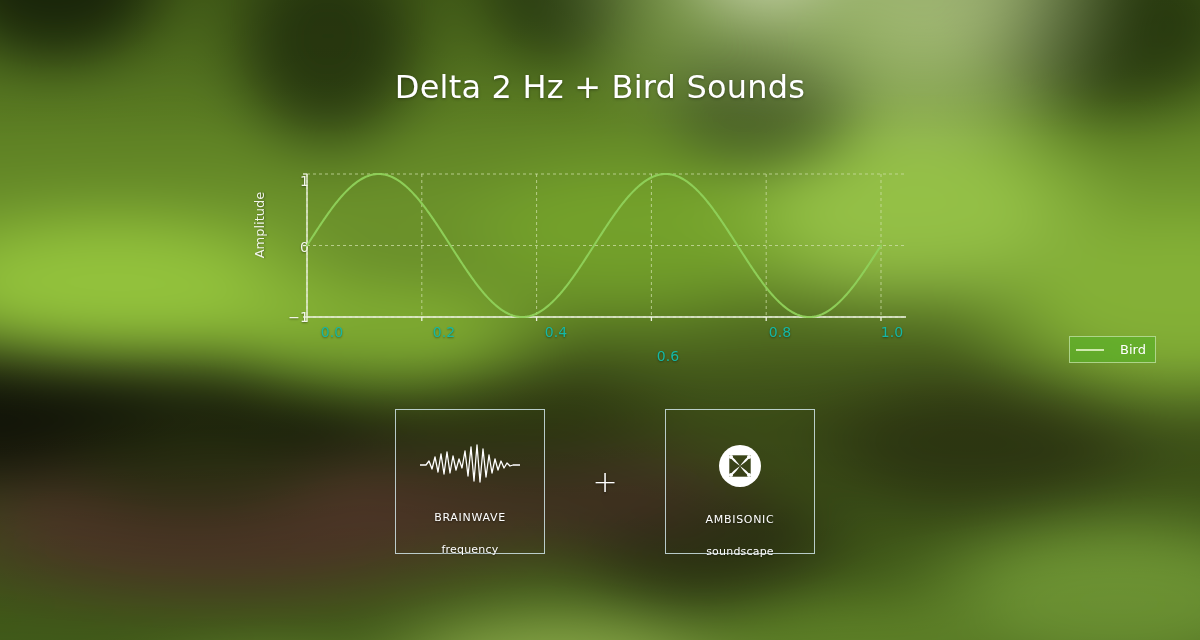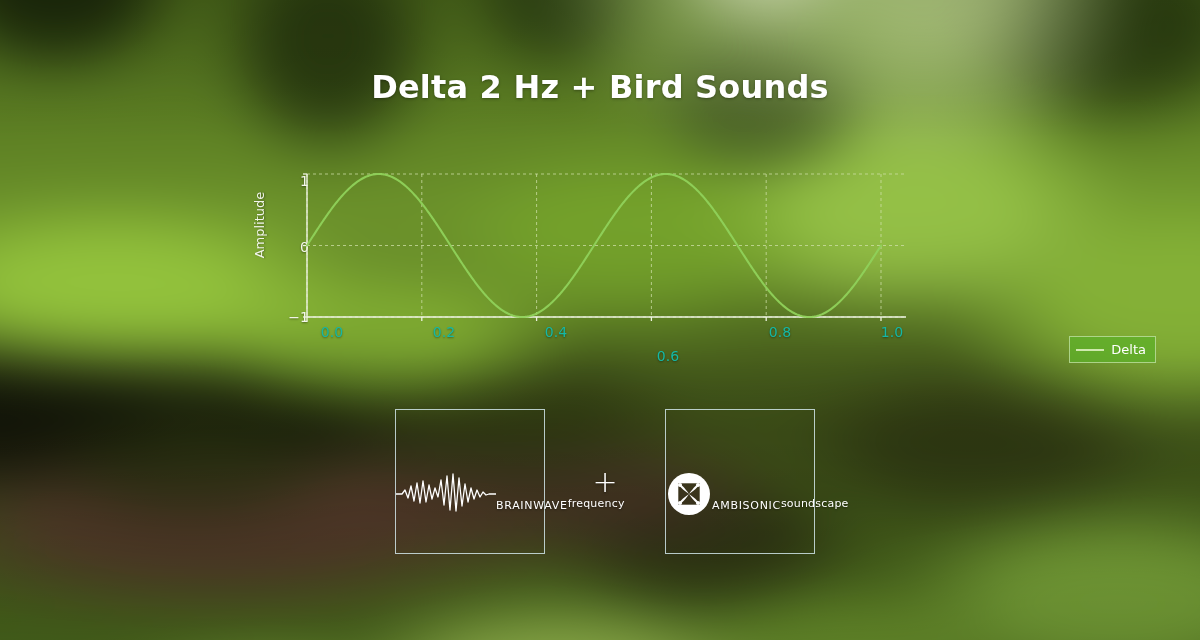--- a/index.html
+++ b/index.html
@@ -54,21 +54,21 @@
       linear-gradient(to bottom, rgba(0,0,0,.10) 0%, rgba(0,0,0,0) 22%, rgba(0,0,0,0) 55%, rgba(0,0,0,.18) 100%);
     pointer-events:none;
   }
 
   
   #page-title{
     position:absolute; left:0; right:0; top:68px;
     text-align:center;
     color:#ffffff;
     font-size:32px;
-    font-weight:700;
+    font-weight:400;
     letter-spacing:.2px;
     text-shadow:0 1px 3px rgba(0,0,0,.35);
   }
 
   
   #chart-figure{
     position:absolute;
     left:244px; top:160px;
     width:670px; height:190px;
   }
@@ -121,23 +121,23 @@
   
   #cards-row{
     position:absolute;
     left:395px; top:409px;
     width:420px; height:145px;
     display:flex; align-items:center;
   }
   .info-card{
     width:150px; height:145px;
     border:1px solid rgba(214,236,240,.82);
-    display:flex; flex-direction:row;
+    display:flex; flex-direction:column;
     align-items:center; justify-content:flex-start;
-    padding-top:24px;
+    padding-top:33px;
     flex:0 0 auto;
   }
   .card-icon{
     height:46px;
     display:flex; align-items:center; justify-content:center;
   }
   .card-title{
     margin-top:24px;
     color:#ffffff; font-size:11px; letter-spacing:.7px;
     text-shadow:0 1px 2px rgba(0,0,0,.45);
@@ -207,21 +207,21 @@
         <line x1="59" x2="63" y1="14" y2="14" stroke="#eef3e2" stroke-width="1.3"></line>
         <line x1="59" x2="63" y1="85.5" y2="85.5" stroke="#eef3e2" stroke-width="1.3"></line>
         <line x1="59" x2="63" y1="157" y2="157" stroke="#eef3e2" stroke-width="1.3"></line>
       </g>
 
     <path id="series-delta" fill="none" stroke="#8fd15a" stroke-width="2.1" stroke-linecap="round" stroke-linejoin="round" opacity="0.95" d="M63.00 85.50 L63.96 84.00 L64.91 82.51 L65.87 81.01 L66.83 79.52 L67.78 78.03 L68.74 76.54 L69.70 75.06 L70.65 73.58 L71.61 72.10 L72.57 70.63 L73.52 69.17 L74.48 67.72 L75.44 66.27 L76.39 64.83 L77.35 63.41 L78.31 61.99 L79.26 60.58 L80.22 59.18 L81.18 57.79 L82.13 56.42 L83.09 55.06 L84.05 53.71 L85.00 52.37 L85.96 51.05 L86.92 49.75 L87.87 48.46 L88.83 47.19 L89.79 45.93 L90.74 44.69 L91.70 43.47 L92.66 42.27 L93.61 41.09 L94.57 39.92 L95.53 38.78 L96.48 37.66 L97.44 36.55 L98.40 35.47 L99.35 34.42 L100.31 33.38 L101.27 32.37 L102.22 31.37 L103.18 30.41 L104.14 29.47 L105.09 28.55 L106.05 27.66 L107.01 26.79 L107.96 25.95 L108.92 25.13 L109.88 24.34 L110.83 23.58 L111.79 22.84 L112.75 22.14 L113.70 21.46 L114.66 20.80 L115.62 20.18 L116.57 19.59 L117.53 19.02 L118.49 18.48 L119.44 17.98 L120.40 17.50 L121.36 17.05 L122.31 16.63 L123.27 16.25 L124.23 15.89 L125.18 15.56 L126.14 15.27 L127.10 15.00 L128.05 14.77 L129.01 14.56 L129.97 14.39 L130.92 14.25 L131.88 14.14 L132.84 14.06 L133.79 14.02 L134.75 14.00 L135.71 14.02 L136.66 14.06 L137.62 14.14 L138.58 14.25 L139.53 14.39 L140.49 14.56 L141.45 14.77 L142.40 15.00 L143.36 15.27 L144.32 15.56 L145.27 15.89 L146.23 16.25 L147.19 16.63 L148.14 17.05 L149.10 17.50 L150.06 17.98 L151.01 18.48 L151.97 19.02 L152.93 19.59 L153.88 20.18 L154.84 20.80 L155.80 21.46 L156.75 22.14 L157.71 22.84 L158.67 23.58 L159.62 24.34 L160.58 25.13 L161.54 25.95 L162.49 26.79 L163.45 27.66 L164.41 28.55 L165.36 29.47 L166.32 30.41 L167.28 31.37 L168.23 32.37 L169.19 33.38 L170.15 34.42 L171.10 35.47 L172.06 36.55 L173.02 37.66 L173.97 38.78 L174.93 39.92 L175.89 41.09 L176.84 42.27 L177.80 43.47 L178.76 44.69 L179.71 45.93 L180.67 47.19 L181.63 48.46 L182.58 49.75 L183.54 51.05 L184.50 52.37 L185.45 53.71 L186.41 55.06 L187.37 56.42 L188.32 57.79 L189.28 59.18 L190.24 60.58 L191.19 61.99 L192.15 63.41 L193.11 64.83 L194.06 66.27 L195.02 67.72 L195.98 69.17 L196.93 70.63 L197.89 72.10 L198.85 73.58 L199.80 75.06 L200.76 76.54 L201.72 78.03 L202.67 79.52 L203.63 81.01 L204.59 82.51 L205.54 84.00 L206.50 85.50 L207.46 87.00 L208.41 88.49 L209.37 89.99 L210.33 91.48 L211.28 92.97 L212.24 94.46 L213.20 95.94 L214.15 97.42 L215.11 98.90 L216.07 100.37 L217.02 101.83 L217.98 103.28 L218.94 104.73 L219.89 106.17 L220.85 107.59 L221.81 109.01 L222.76 110.42 L223.72 111.82 L224.68 113.21 L225.63 114.58 L226.59 115.94 L227.55 117.29 L228.50 118.63 L229.46 119.95 L230.42 121.25 L231.37 122.54 L232.33 123.81 L233.29 125.07 L234.24 126.31 L235.20 127.53 L236.16 128.73 L237.11 129.91 L238.07 131.08 L239.03 132.22 L239.98 133.34 L240.94 134.45 L241.90 135.53 L242.85 136.58 L243.81 137.62 L244.77 138.63 L245.72 139.63 L246.68 140.59 L247.64 141.53 L248.59 142.45 L249.55 143.34 L250.51 144.21 L251.46 145.05 L252.42 145.87 L253.38 146.66 L254.33 147.42 L255.29 148.16 L256.25 148.86 L257.20 149.54 L258.16 150.20 L259.12 150.82 L260.07 151.41 L261.03 151.98 L261.99 152.52 L262.94 153.02 L263.90 153.50 L264.86 153.95 L265.81 154.37 L266.77 154.75 L267.73 155.11 L268.68 155.44 L269.64 155.73 L270.60 156.00 L271.55 156.23 L272.51 156.44 L273.47 156.61 L274.42 156.75 L275.38 156.86 L276.34 156.94 L277.29 156.98 L278.25 157.00 L279.21 156.98 L280.16 156.94 L281.12 156.86 L282.08 156.75 L283.03 156.61 L283.99 156.44 L284.95 156.23 L285.90 156.00 L286.86 155.73 L287.82 155.44 L288.77 155.11 L289.73 154.75 L290.69 154.37 L291.64 153.95 L292.60 153.50 L293.56 153.02 L294.51 152.52 L295.47 151.98 L296.43 151.41 L297.38 150.82 L298.34 150.20 L299.30 149.54 L300.25 148.86 L301.21 148.16 L302.17 147.42 L303.12 146.66 L304.08 145.87 L305.04 145.05 L305.99 144.21 L306.95 143.34 L307.91 142.45 L308.86 141.53 L309.82 140.59 L310.78 139.63 L311.73 138.63 L312.69 137.62 L313.65 136.58 L314.60 135.53 L315.56 134.45 L316.52 133.34 L317.47 132.22 L318.43 131.08 L319.39 129.91 L320.34 128.73 L321.30 127.53 L322.26 126.31 L323.21 125.07 L324.17 123.81 L325.13 122.54 L326.08 121.25 L327.04 119.95 L328.00 118.63 L328.95 117.29 L329.91 115.94 L330.87 114.58 L331.82 113.21 L332.78 111.82 L333.74 110.42 L334.69 109.01 L335.65 107.59 L336.61 106.17 L337.56 104.73 L338.52 103.28 L339.48 101.83 L340.43 100.37 L341.39 98.90 L342.35 97.42 L343.30 95.94 L344.26 94.46 L345.22 92.97 L346.17 91.48 L347.13 89.99 L348.09 88.49 L349.04 87.00 L350.00 85.50 L350.96 84.00 L351.91 82.51 L352.87 81.01 L353.83 79.52 L354.78 78.03 L355.74 76.54 L356.70 75.06 L357.65 73.58 L358.61 72.10 L359.57 70.63 L360.52 69.17 L361.48 67.72 L362.44 66.27 L363.39 64.83 L364.35 63.41 L365.31 61.99 L366.26 60.58 L367.22 59.18 L368.18 57.79 L369.13 56.42 L370.09 55.06 L371.05 53.71 L372.00 52.37 L372.96 51.05 L373.92 49.75 L374.87 48.46 L375.83 47.19 L376.79 45.93 L377.74 44.69 L378.70 43.47 L379.66 42.27 L380.61 41.09 L381.57 39.92 L382.53 38.78 L383.48 37.66 L384.44 36.55 L385.40 35.47 L386.35 34.42 L387.31 33.38 L388.27 32.37 L389.22 31.37 L390.18 30.41 L391.14 29.47 L392.09 28.55 L393.05 27.66 L394.01 26.79 L394.96 25.95 L395.92 25.13 L396.88 24.34 L397.83 23.58 L398.79 22.84 L399.75 22.14 L400.70 21.46 L401.66 20.80 L402.62 20.18 L403.57 19.59 L404.53 19.02 L405.49 18.48 L406.44 17.98 L407.40 17.50 L408.36 17.05 L409.31 16.63 L410.27 16.25 L411.23 15.89 L412.18 15.56 L413.14 15.27 L414.10 15.00 L415.05 14.77 L416.01 14.56 L416.97 14.39 L417.92 14.25 L418.88 14.14 L419.84 14.06 L420.79 14.02 L421.75 14.00 L422.71 14.02 L423.66 14.06 L424.62 14.14 L425.58 14.25 L426.53 14.39 L427.49 14.56 L428.45 14.77 L429.40 15.00 L430.36 15.27 L431.32 15.56 L432.27 15.89 L433.23 16.25 L434.19 16.63 L435.14 17.05 L436.10 17.50 L437.06 17.98 L438.01 18.48 L438.97 19.02 L439.93 19.59 L440.88 20.18 L441.84 20.80 L442.80 21.46 L443.75 22.14 L444.71 22.84 L445.67 23.58 L446.62 24.34 L447.58 25.13 L448.54 25.95 L449.49 26.79 L450.45 27.66 L451.41 28.55 L452.36 29.47 L453.32 30.41 L454.28 31.37 L455.23 32.37 L456.19 33.38 L457.15 34.42 L458.10 35.47 L459.06 36.55 L460.02 37.66 L460.97 38.78 L461.93 39.92 L462.89 41.09 L463.84 42.27 L464.80 43.47 L465.76 44.69 L466.71 45.93 L467.67 47.19 L468.63 48.46 L469.58 49.75 L470.54 51.05 L471.50 52.37 L472.45 53.71 L473.41 55.06 L474.37 56.42 L475.32 57.79 L476.28 59.18 L477.24 60.58 L478.19 61.99 L479.15 63.41 L480.11 64.83 L481.06 66.27 L482.02 67.72 L482.98 69.17 L483.93 70.63 L484.89 72.10 L485.85 73.58 L486.80 75.06 L487.76 76.54 L488.72 78.03 L489.67 79.52 L490.63 81.01 L491.59 82.51 L492.54 84.00 L493.50 85.50 L494.46 87.00 L495.41 88.49 L496.37 89.99 L497.33 91.48 L498.28 92.97 L499.24 94.46 L500.20 95.94 L501.15 97.42 L502.11 98.90 L503.07 100.37 L504.02 101.83 L504.98 103.28 L505.94 104.73 L506.89 106.17 L507.85 107.59 L508.81 109.01 L509.76 110.42 L510.72 111.82 L511.68 113.21 L512.63 114.58 L513.59 115.94 L514.55 117.29 L515.50 118.63 L516.46 119.95 L517.42 121.25 L518.37 122.54 L519.33 123.81 L520.29 125.07 L521.24 126.31 L522.20 127.53 L523.16 128.73 L524.11 129.91 L525.07 131.08 L526.03 132.22 L526.98 133.34 L527.94 134.45 L528.90 135.53 L529.85 136.58 L530.81 137.62 L531.77 138.63 L532.72 139.63 L533.68 140.59 L534.64 141.53 L535.59 142.45 L536.55 143.34 L537.51 144.21 L538.46 145.05 L539.42 145.87 L540.38 146.66 L541.33 147.42 L542.29 148.16 L543.25 148.86 L544.20 149.54 L545.16 150.20 L546.12 150.82 L547.07 151.41 L548.03 151.98 L548.99 152.52 L549.94 153.02 L550.90 153.50 L551.86 153.95 L552.81 154.37 L553.77 154.75 L554.73 155.11 L555.68 155.44 L556.64 155.73 L557.60 156.00 L558.55 156.23 L559.51 156.44 L560.47 156.61 L561.42 156.75 L562.38 156.86 L563.34 156.94 L564.29 156.98 L565.25 157.00 L566.21 156.98 L567.16 156.94 L568.12 156.86 L569.08 156.75 L570.03 156.61 L570.99 156.44 L571.95 156.23 L572.90 156.00 L573.86 155.73 L574.82 155.44 L575.77 155.11 L576.73 154.75 L577.69 154.37 L578.64 153.95 L579.60 153.50 L580.56 153.02 L581.51 152.52 L582.47 151.98 L583.43 151.41 L584.38 150.82 L585.34 150.20 L586.30 149.54 L587.25 148.86 L588.21 148.16 L589.17 147.42 L590.12 146.66 L591.08 145.87 L592.04 145.05 L592.99 144.21 L593.95 143.34 L594.91 142.45 L595.86 141.53 L596.82 140.59 L597.78 139.63 L598.73 138.63 L599.69 137.62 L600.65 136.58 L601.60 135.53 L602.56 134.45 L603.52 133.34 L604.47 132.22 L605.43 131.08 L606.39 129.91 L607.34 128.73 L608.30 127.53 L609.26 126.31 L610.21 125.07 L611.17 123.81 L612.13 122.54 L613.08 121.25 L614.04 119.95 L615.00 118.63 L615.95 117.29 L616.91 115.94 L617.87 114.58 L618.82 113.21 L619.78 111.82 L620.74 110.42 L621.69 109.01 L622.65 107.59 L623.61 106.17 L624.56 104.73 L625.52 103.28 L626.48 101.83 L627.43 100.37 L628.39 98.90 L629.35 97.42 L630.30 95.94 L631.26 94.46 L632.22 92.97 L633.17 91.48 L634.13 89.99 L635.09 88.49 L636.04 87.00 L637.00 85.50 "></path>
   </svg>
 
   <div id="chart-legend">
     <span id="legend-line-sample"></span>
-    <span id="legend-label">Delta</span>
+    <span id="legend-label">Bird</span>
   </div>
 </div>
 
 <div id="cards-row">
 
   <div class="info-card">
     <div class="card-icon">
       <svg width="100" height="44" viewBox="0 0 100 44">
         <polyline fill="none" stroke="#ffffff" stroke-width="1.3" stroke-linejoin="round" stroke-linecap="round" points="0,22 6,22 9,18 12,26 15,14 18,29 21,11 24,31 27,9 30,30
                   33,13 36,27 39,16 42,25 45,8 48,33 51,4 54,38 57,2 60,39

